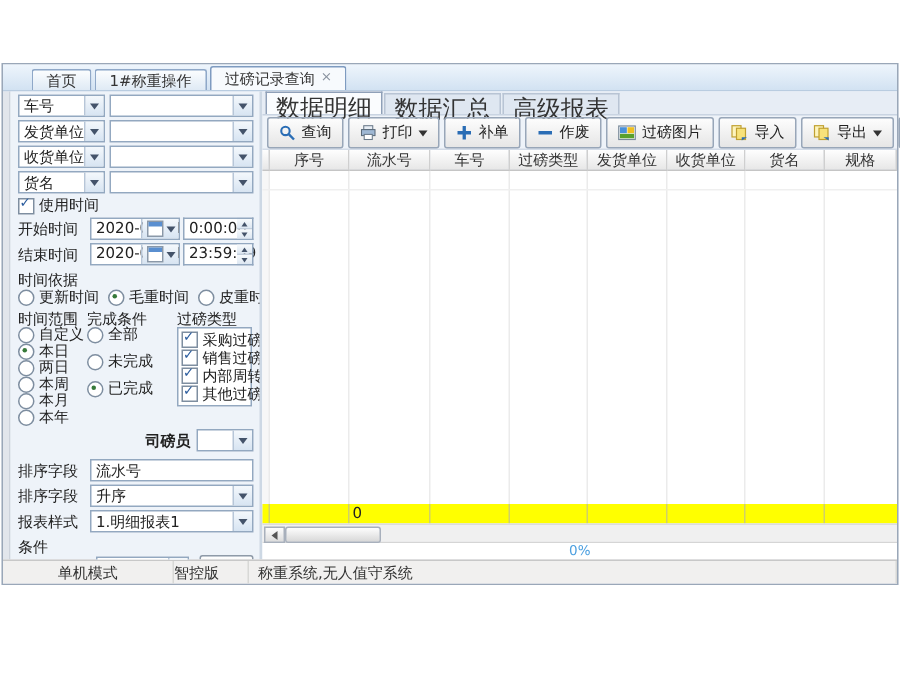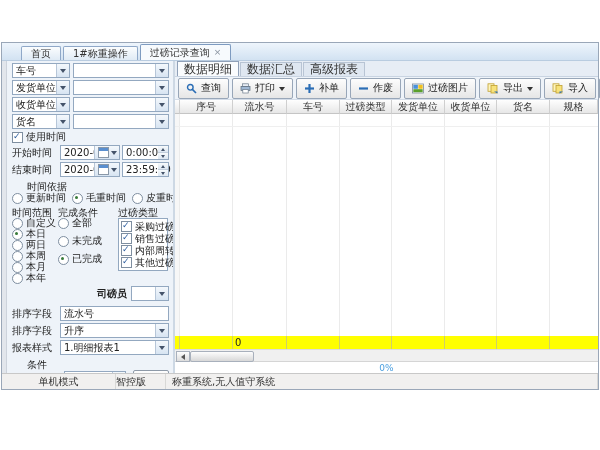--- a/index.html
+++ b/index.html
@@ -21,39 +21,39 @@
   .combo{flex:1;height:15px;background:#fff;border:1px solid #93a8c0;display:flex;align-items:center;position:relative;padding:0 15px 0 3px;box-sizing:border-box;min-width:0;white-space:nowrap;overflow:hidden;}
   .combo .arr{position:absolute;right:0;top:0;bottom:0;width:12px;background:linear-gradient(#f4f8fc,#d7e4f2);border-left:1px solid #b7c6d8;display:flex;align-items:center;justify-content:center;}
   .arr i{border:3px solid transparent;border-top:4px solid #44536a;margin-top:4px;}
   .tinput{flex:1;height:15px;background:#fff;border:1px solid #93a8c0;display:flex;align-items:center;padding:0 3px;box-sizing:border-box;}
   .filter-combo{width:58px;flex:none;margin-right:3px;}
   .cb{width:9px;height:9px;border:1px solid #7e8ea0;background:#fff;display:inline-block;position:relative;margin-right:3px;flex-shrink:0;}
   .cb.checked:after{content:"\2713";position:absolute;left:0;top:-2px;font-size:9px;font-weight:bold;color:#2c5d9e;}
   .radio{width:9px;height:9px;border:1px solid #7e8ea0;border-radius:50%;background:#fff;display:inline-block;position:relative;margin-right:3px;flex-shrink:0;}
   .radio.checked:after{content:"";position:absolute;left:2px;top:2px;width:3px;height:3px;border-radius:50%;background:#377a3a;}
   .opt{display:flex;align-items:center;height:10px;margin-bottom:1px;white-space:nowrap;}
-  .sec-lbl{margin:3px 4px 0 20px;height:11px;}
+  .sec-lbl{margin:3px 4px 0 5px;height:11px;}
   .cols{display:flex;margin:2px 4px 0 5px;}
   .col1{width:46px;}.col2{width:60px;}.col3{flex:1;min-width:0;}
   .colhdr{height:12px;}
   .col2 .opt{margin-bottom:8px;}
   .wtbox{border:1px solid #93a8c0;background:#fff;padding:2px 2px 1px 2px;margin-right:1px;}
   .wtbox .opt{height:11px;}
   .pbtn{height:16px;border:1px solid #8e9aa8;border-radius:2px;background:linear-gradient(#fefefe,#e3e3e3);font-size:10px;display:flex;align-items:center;justify-content:center;padding:0 2px;}
   .date-ico{width:9px;height:9px;border:1px solid #8a98a8;background:#fff;position:relative;flex-shrink:0;}
   .date-ico:after{content:"";position:absolute;left:0;top:0;right:0;height:3px;background:#5a8fd0;}
   .spin{width:11px;flex-shrink:0;height:15px;display:flex;flex-direction:column;border:1px solid #93a8c0;border-left:none;box-sizing:border-box;}
   .spin b{flex:1;background:linear-gradient(#f7fafc,#dde7f2);display:flex;align-items:center;justify-content:center;}
   .spin b:first-child{border-bottom:1px solid #c2cedc;}
   .spin i{border:2px solid transparent;}
   .spin .up i{border-bottom:3px solid #44536a;margin-top:-2px;}
   .spin .dn i{border-top:3px solid #44536a;margin-bottom:-2px;}
   
   .subtabs{height:15px;display:flex;align-items:flex-end;padding-left:2px;gap:1px;flex-shrink:0;background:#e7edf5;border-bottom:1px solid #c9d4e2;}
-  .subtab{height:13px;padding:0 6px;font-size:12px;display:flex;align-items:center;color:#333;border:1px solid #b8c4d4;border-bottom:none;background:#dfe7f1;}
+  .subtab{height:13px;padding:0 6px;font-size:16px;display:flex;align-items:flex-start;color:#333;border:1px solid #b8c4d4;border-bottom:none;background:#dfe7f1;}
   .subtab.active{background:#fafcfe;border-color:#8fa0b8;height:14px;}
   .toolbar{height:22px;display:flex;align-items:center;padding:0 0 0 3px;border-bottom:1px solid #d3dce8;flex-shrink:0;}
   .tbtn{height:19px;border:1px solid #98a6b8;border-radius:2px;background:linear-gradient(#fdfdfd,#e6e6e6);display:flex;align-items:center;gap:4px;padding:0 7px;font-size:10px;margin-right:3px;white-space:nowrap;justify-content:center;}
   .ddarr{border:3px solid transparent;border-top:4px solid #333;margin-top:4px;}
   .tgrid{display:grid;grid-template-columns:5px 53px 54px 53px 52px 53px 52px 53px 1fr;}
   .thead{height:14px;flex-shrink:0;}
   .thead div{background:linear-gradient(#fefefe,#e7e7e7);border-right:1px solid #cfcfcf;border-bottom:1px solid #c5c5c5;font-size:10px;color:#333;display:flex;align-items:center;justify-content:center;overflow:hidden;white-space:nowrap;}
   .tbody{flex:1;background:#fff;position:relative;min-height:0;}
   .tbody div{border-right:1px solid #ebebeb;height:100%;}
   .tbody .sel{background:#f7f7f7;}
@@ -384,32 +384,32 @@
               <rect x="1.3" y="1.8" width="4.6" height="4" fill="#4a90d9"></rect>
               <rect x="6.3" y="1.8" width="4.4" height="4" fill="#f0c020"></rect>
               <rect x="1.3" y="6.2" width="9.4" height="3" fill="#5aa02c"></rect>
             </svg>
           <span>过磅图片</span>
         </div>
         <div class="tbtn">
           <svg class="icon-svg" width="12" height="11" viewBox="0 0 12 11">
               <rect x="1" y="0.8" width="6" height="7.5" fill="#fdf4bd" stroke="#c0a030" stroke-width="0.8"></rect>
               <rect x="4" y="2.5" width="6" height="7.5" fill="#f7e27a" stroke="#c0a030" stroke-width="0.8"></rect>
-              <path d="M7 8.5 L10.5 8.5 L10.5 10.6 Z" fill="#2a6db5"></path>
-            </svg>
-          <span>导出</span>
-          <span class="ddarr"></span>
+              <path d="M11 8.5 L7.5 8.5 L7.5 10.6 Z" fill="#2a6db5"></path>
+            </svg>
+          <span>导入</span>
         </div>
         <div class="tbtn">
           <svg class="icon-svg" width="12" height="11" viewBox="0 0 12 11">
               <rect x="1" y="0.8" width="6" height="7.5" fill="#fdf4bd" stroke="#c0a030" stroke-width="0.8"></rect>
               <rect x="4" y="2.5" width="6" height="7.5" fill="#f7e27a" stroke="#c0a030" stroke-width="0.8"></rect>
-              <path d="M11 8.5 L7.5 8.5 L7.5 10.6 Z" fill="#2a6db5"></path>
-            </svg>
-          <span>导入</span>
+              <path d="M7 8.5 L10.5 8.5 L10.5 10.6 Z" fill="#2a6db5"></path>
+            </svg>
+          <span>导出</span>
+          <span class="ddarr"></span>
         </div>
         <div class="tbtn">
           
           
         </div>
       </div>
 
       <div class="tgrid thead">
         <div></div>
         <div>序号</div>

